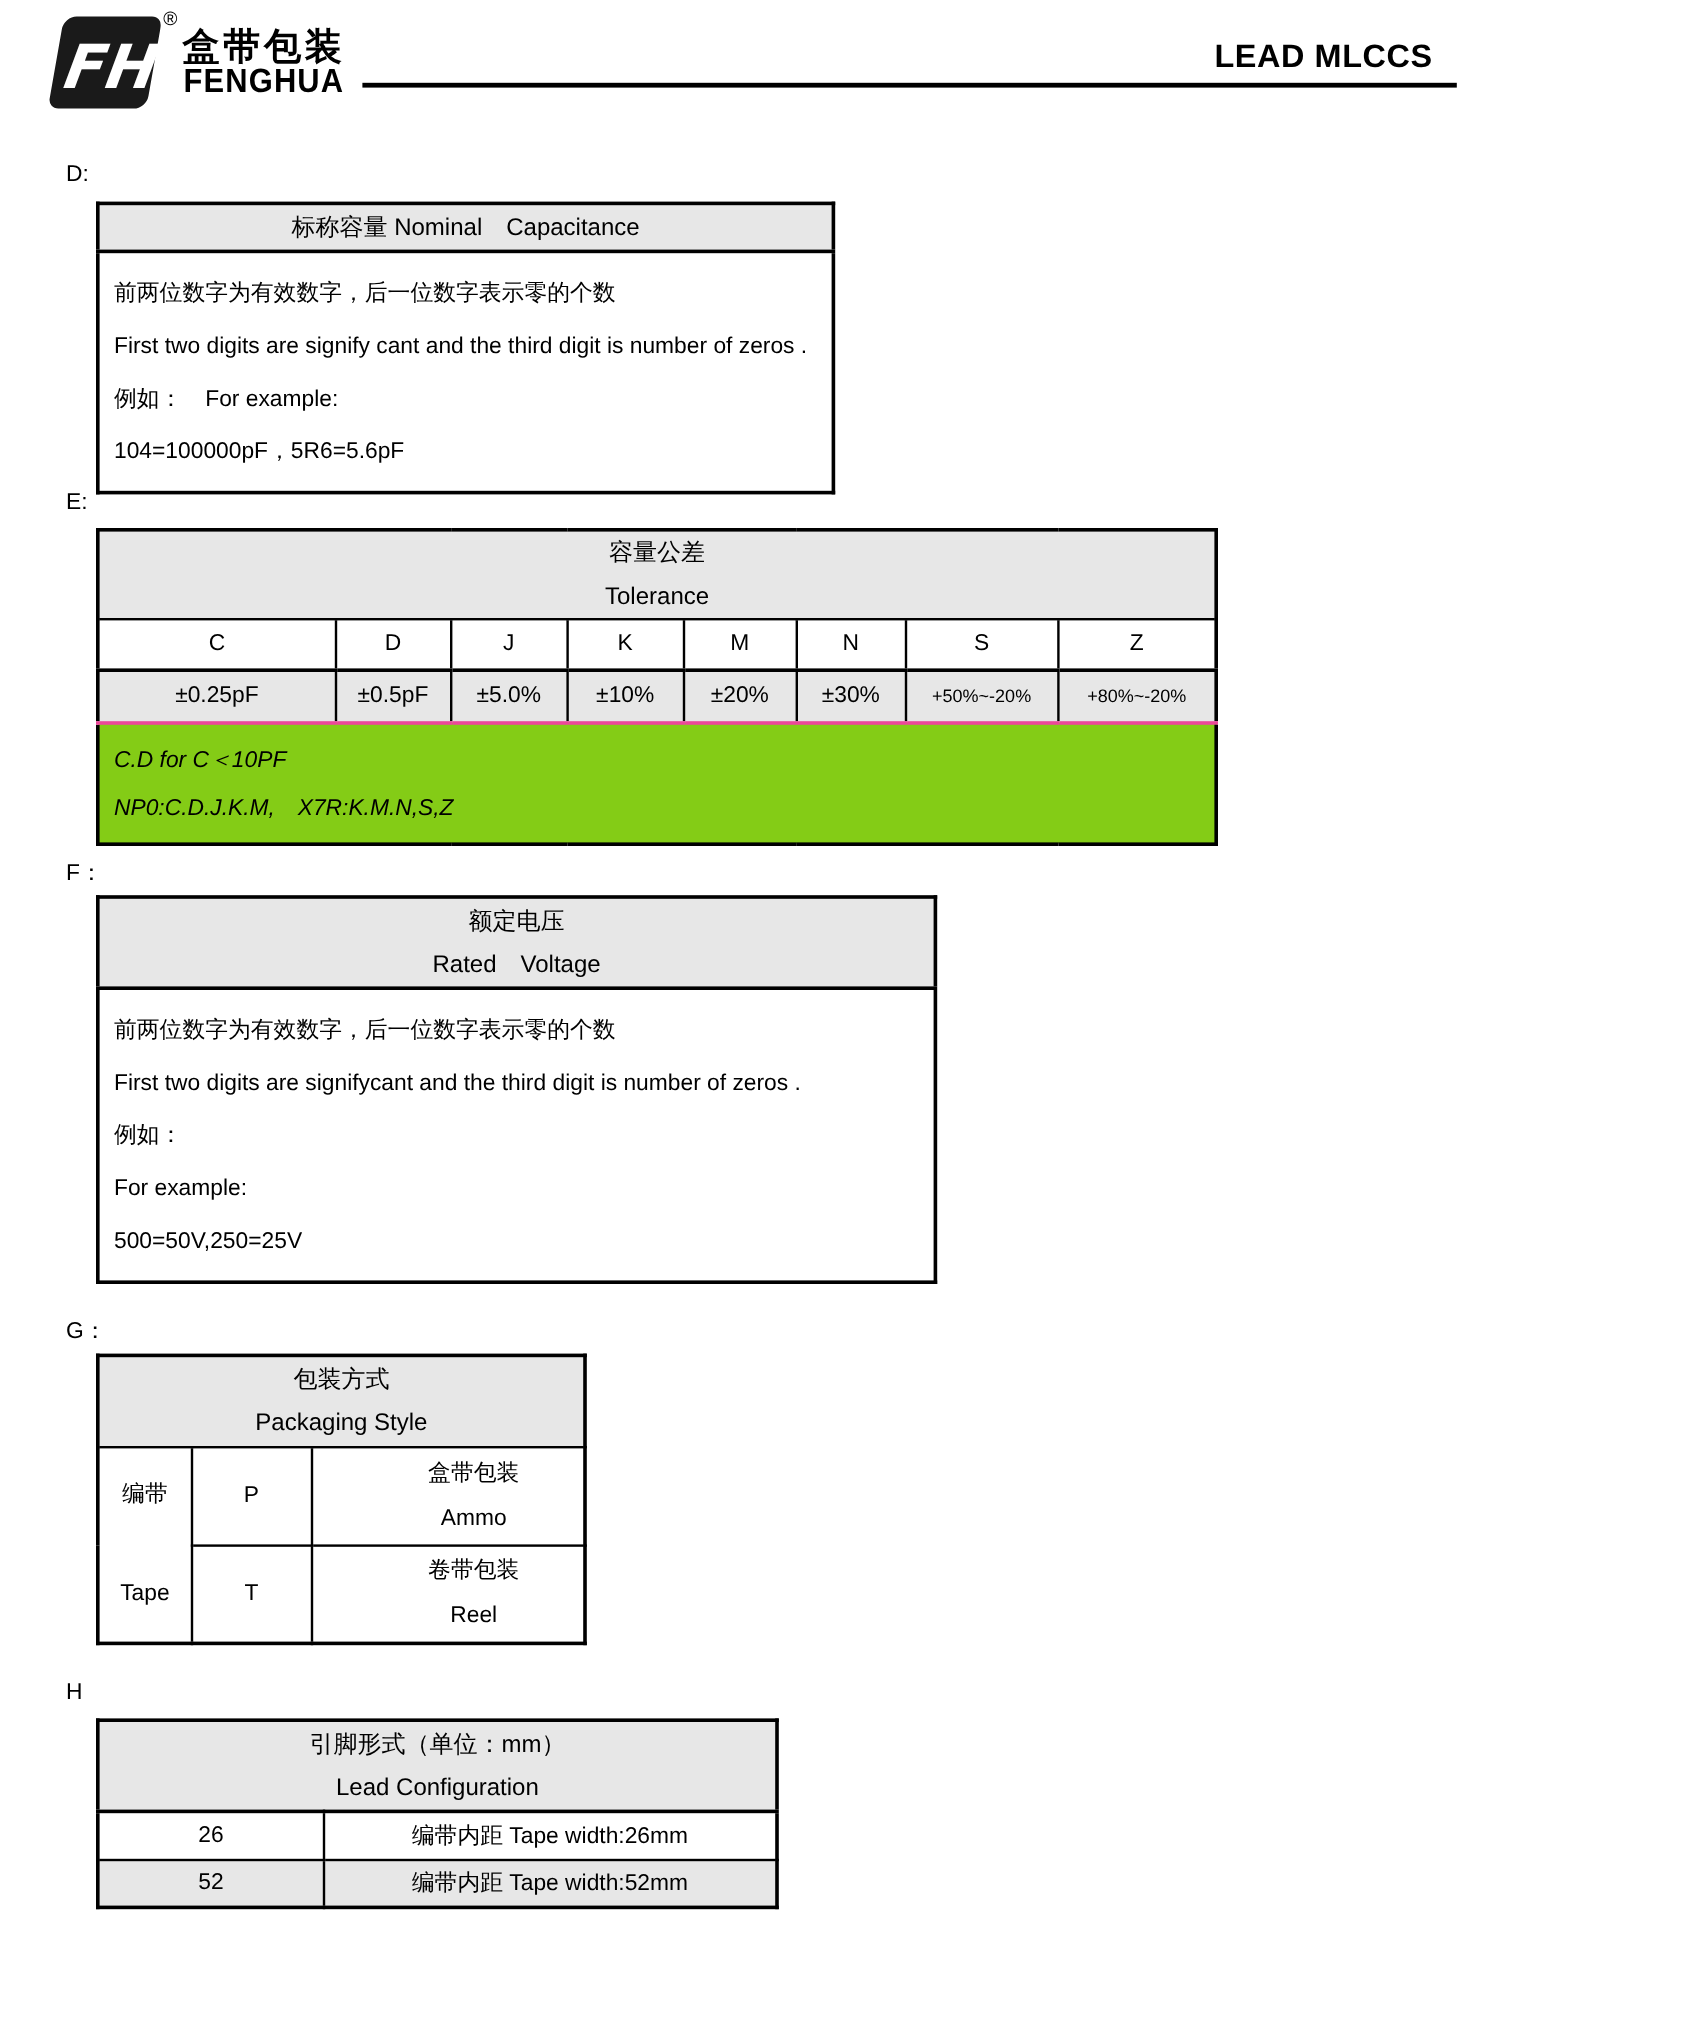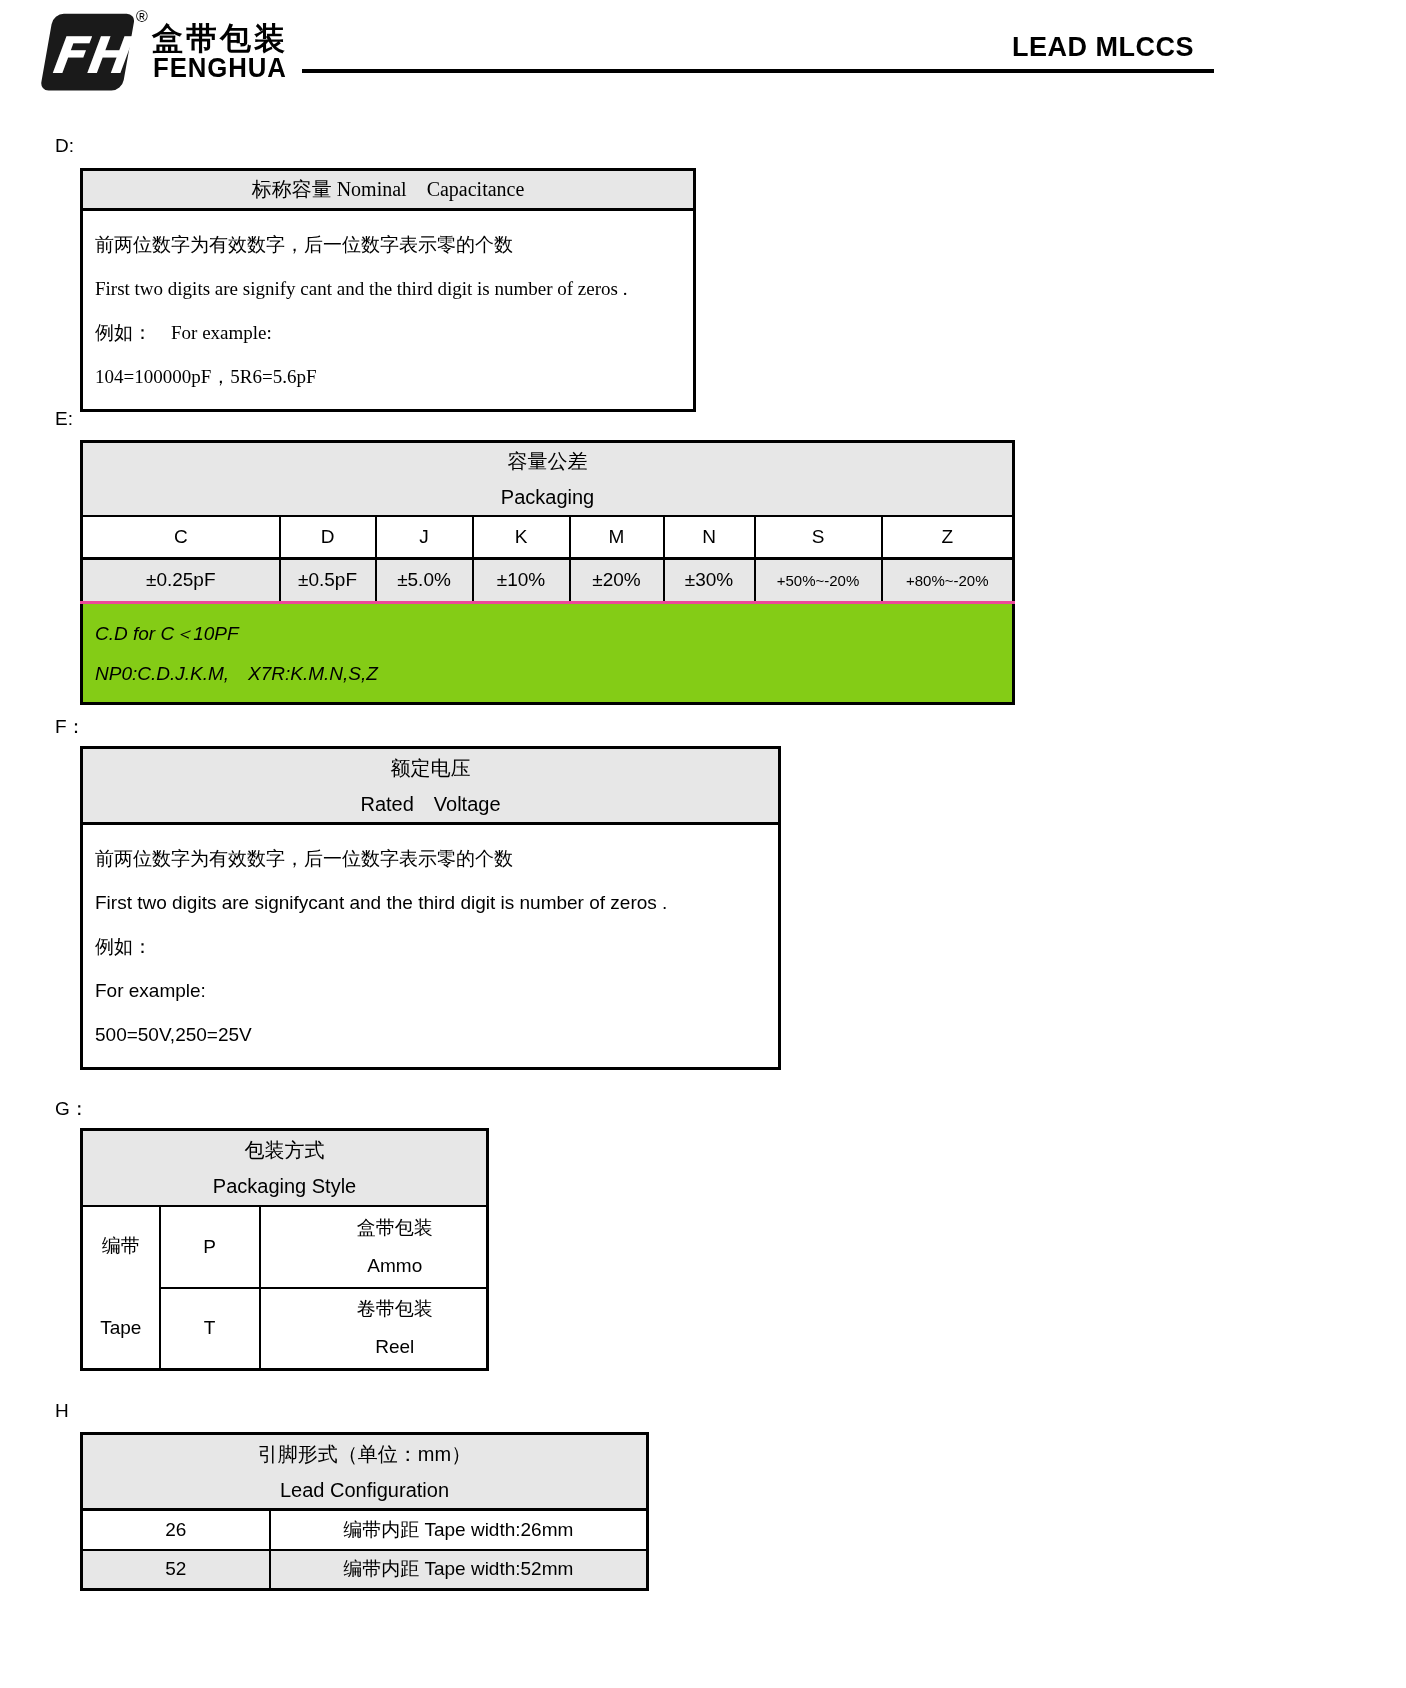--- a/index.html
+++ b/index.html
@@ -27,21 +27,21 @@
   .lbl-g { top:1096px; } .lbl-h { top:1400px; }
 
   
   table { border-collapse:collapse; position:absolute; left:80px; table-layout:fixed; }
   th, td { border:2px solid #000; font-weight:normal; }
   .hdr   { background:#e7e7e7; text-align:center; font-size:20px; }
   .hdr .ln { line-height:36px; }
   table.outer { border:3px solid #000; }
 
   
-  .tbl-d { top:168px; width:616px;font-family:Liberation Serif, serif; }
+  .tbl-d { top:168px; width:616px; }
   .tbl-d th { height:40px; border-bottom:3px solid #000; }
   .tbl-d td { padding:12px 12px 10px 12px; }
   .bodyline { display:block; font-size:19px; line-height:44px; white-space:pre-wrap; }
 
   
   .tbl-e { top:440px; width:932px; }
   .tbl-e th.hdr { height:74px; padding:0; }
   .tbl-e td.code { height:42px; text-align:center; font-size:19px; background:#fff; }
   .tbl-e td.val  { height:44px; text-align:center; font-size:19px; background:#e7e7e7;
                    border-top:3px solid #000; border-bottom:3px solid #ec4899; }
@@ -116,21 +116,21 @@
         <col style="width:97px">
       <col style="width:94px">
         <col style="width:91px">
         <col style="width:127px">
         <col style="width:132px">
     </colgroup>
     <tbody>
         <tr>
           <th class="hdr" colspan="8">
       <span class="ln" style="display:block">容量公差</span>
-      <span class="ln" style="display:block">Packaging</span>
+      <span class="ln" style="display:block">Tolerance</span>
     </th>
         </tr>
     <tr>
       <td class="code">C</td>
       <td class="code">D</td>
       <td class="code">J</td>
       <td class="code">K</td>
       <td class="code">M</td>
       <td class="code">N</td>
       <td class="code">S</td>

